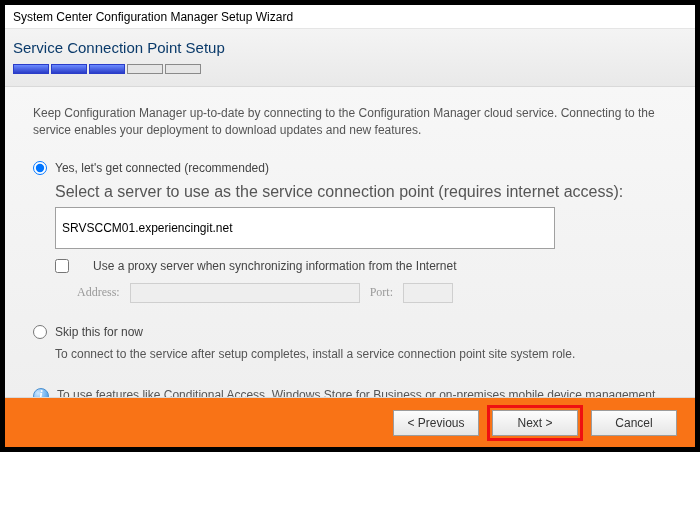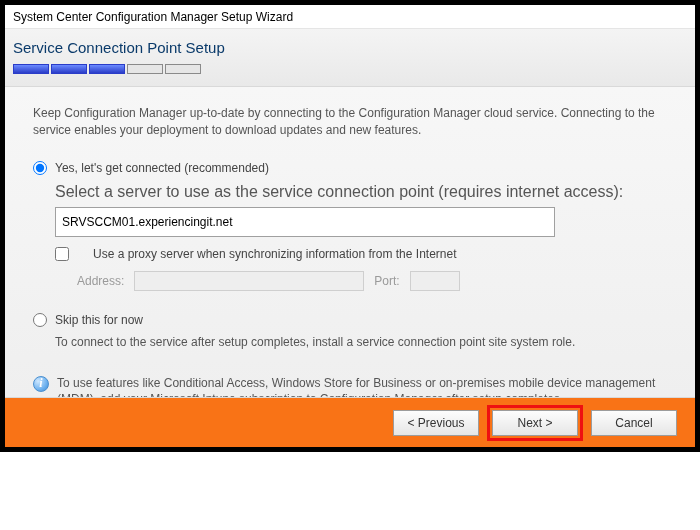--- a/index.html
+++ b/index.html
@@ -89,38 +89,38 @@
     color: #555;
     margin-bottom: 6px;
   }
   .text-input {
     width: 500px;
     height: 22px;
     border: 1px solid #a0a0a0;
     background: #fff;
     font-family: inherit;
     font-size: 12px;
-    padding: 14px 6px;
+    padding: 20px 6px;
     display: block;
     margin-bottom: 10px;
   }
   .checkbox-row {
     display: flex;
     align-items: center;
     gap: 24px;
     margin-bottom: 10px;
   }
   .proxy-row {
     display: flex;
     align-items: center;
     gap: 10px;
     margin-left: 22px;
     color: #9a9a9a;
   }
-  .proxy-row label { font-size: 12px; }
+  .proxy-row label { font-size: 12px; font-family: Liberation Serif, serif; }
   .proxy-addr {
     width: 230px; height: 20px;
     border: 1px solid #cfcfcf; background: #eee;
   }
   .proxy-port {
     width: 50px; height: 20px;
     border: 1px solid #cfcfcf; background: #eee;
   }
   .skip-desc {
     font-size: 12px;

